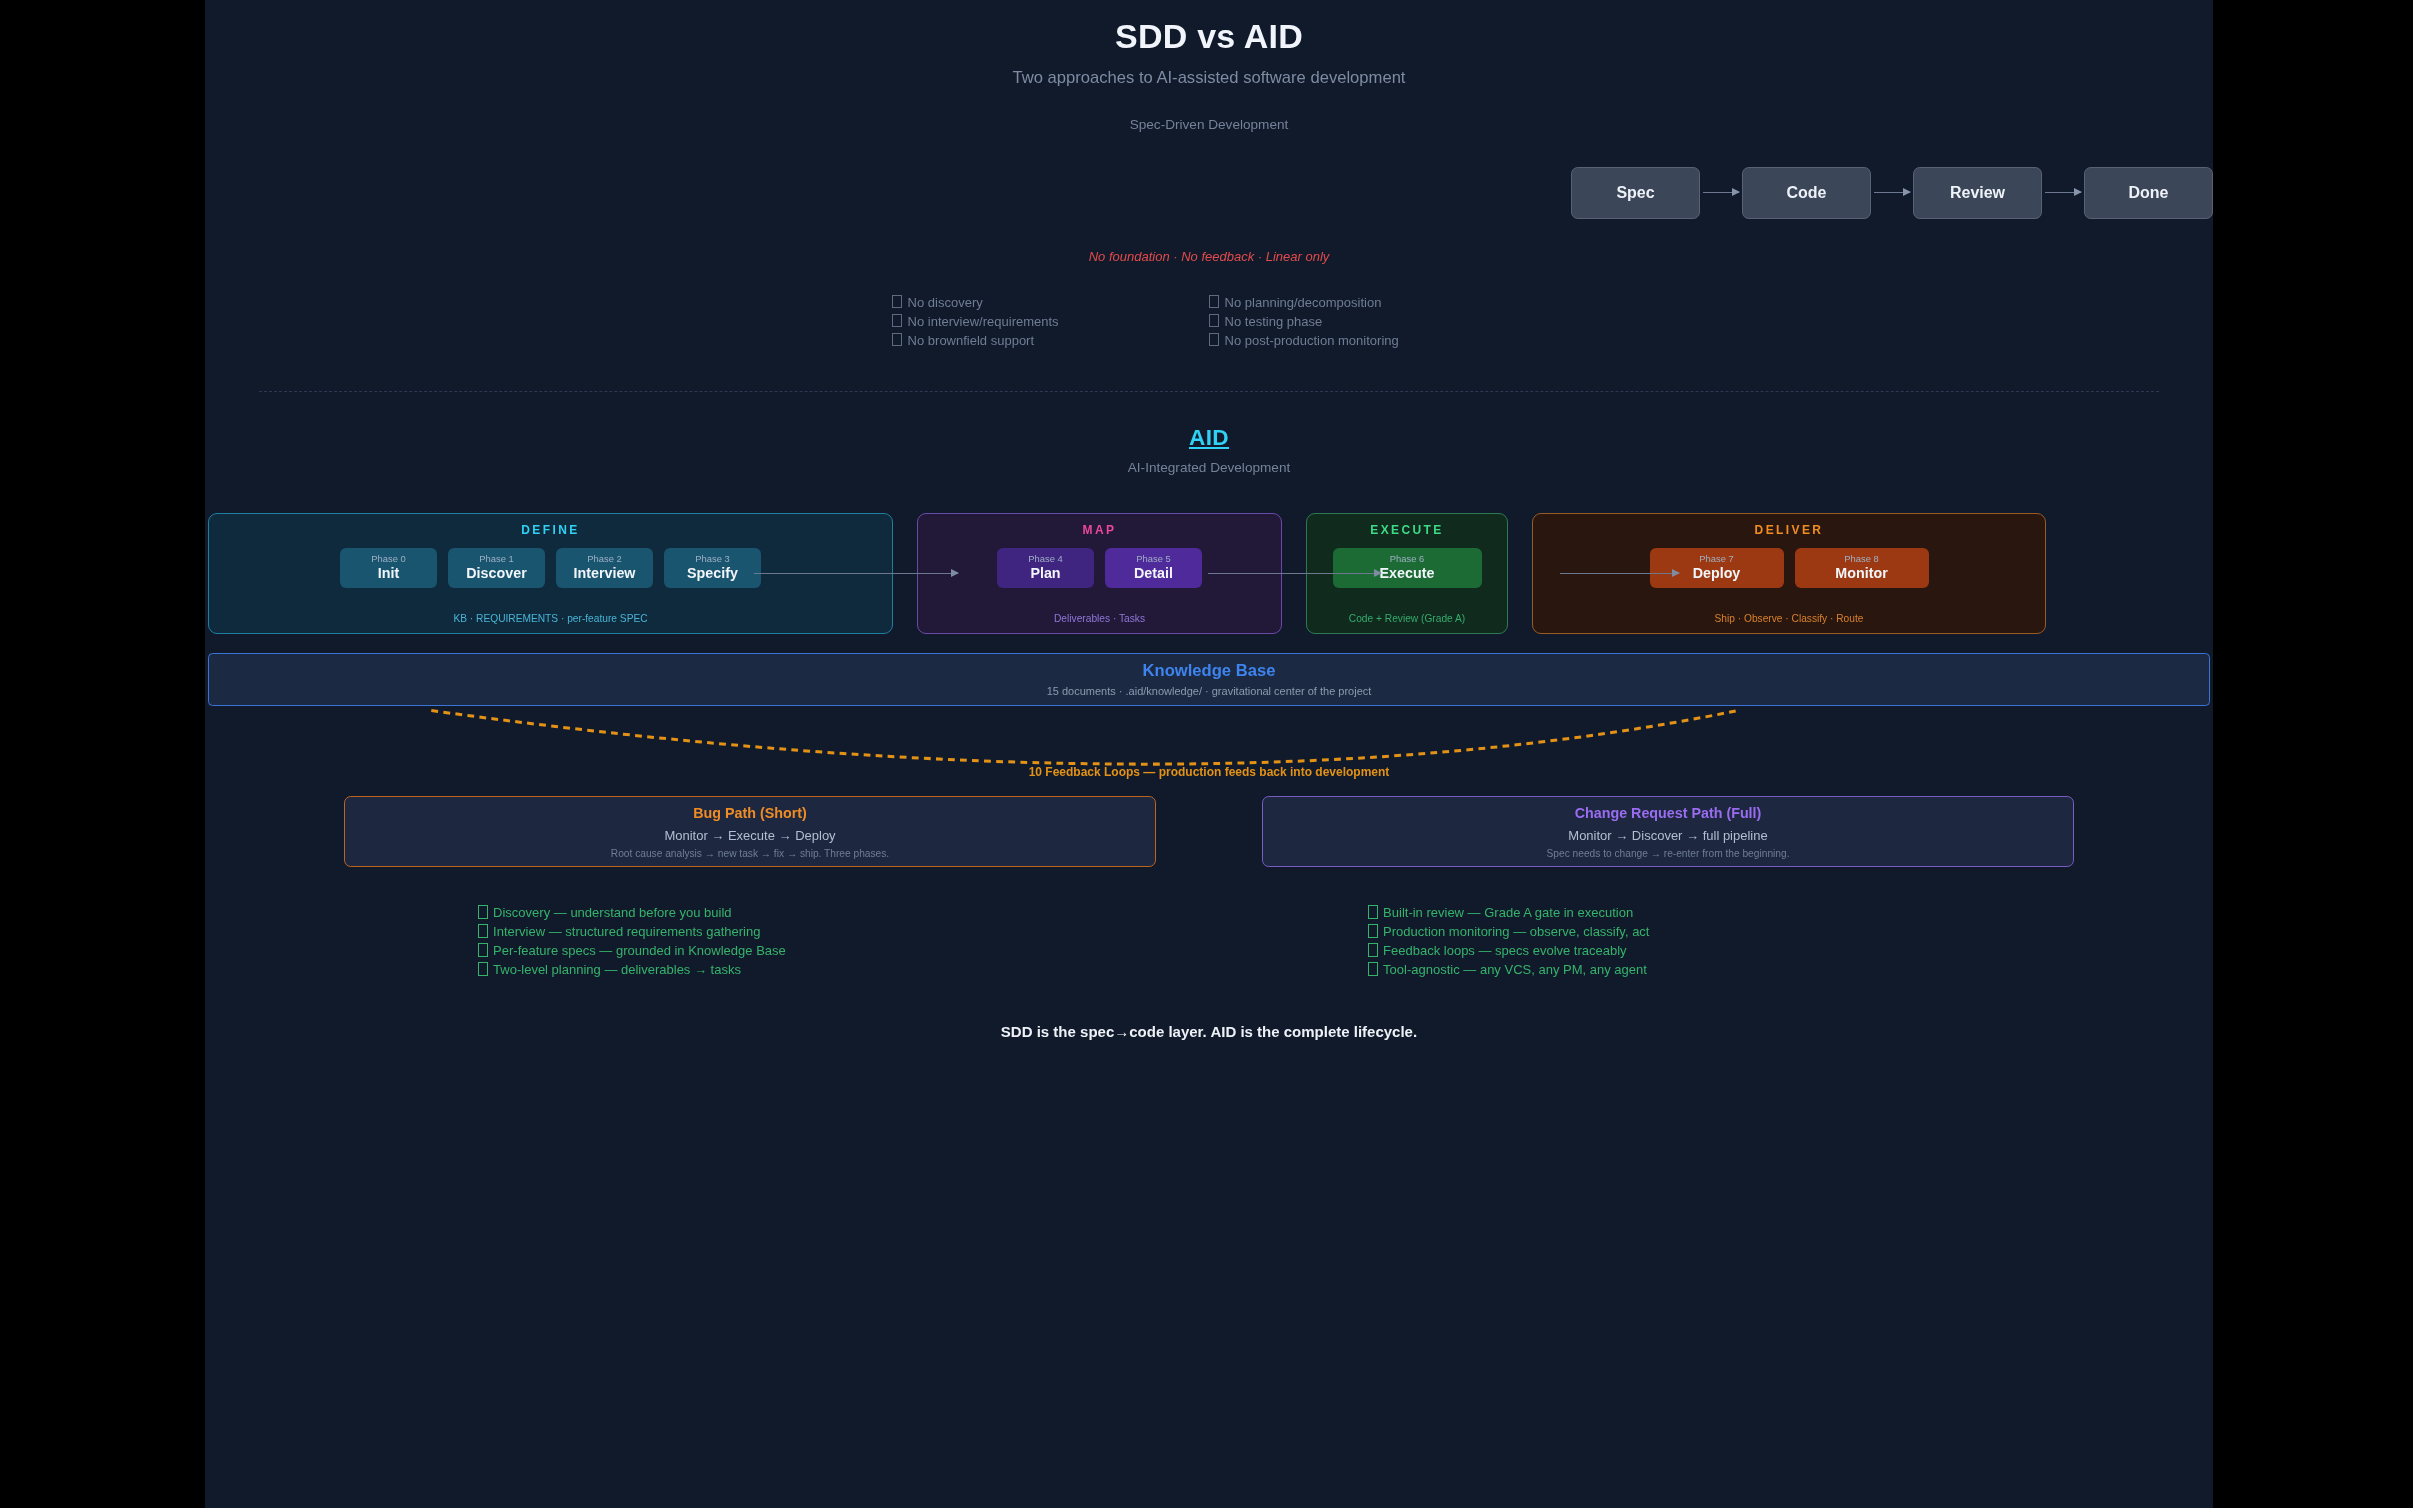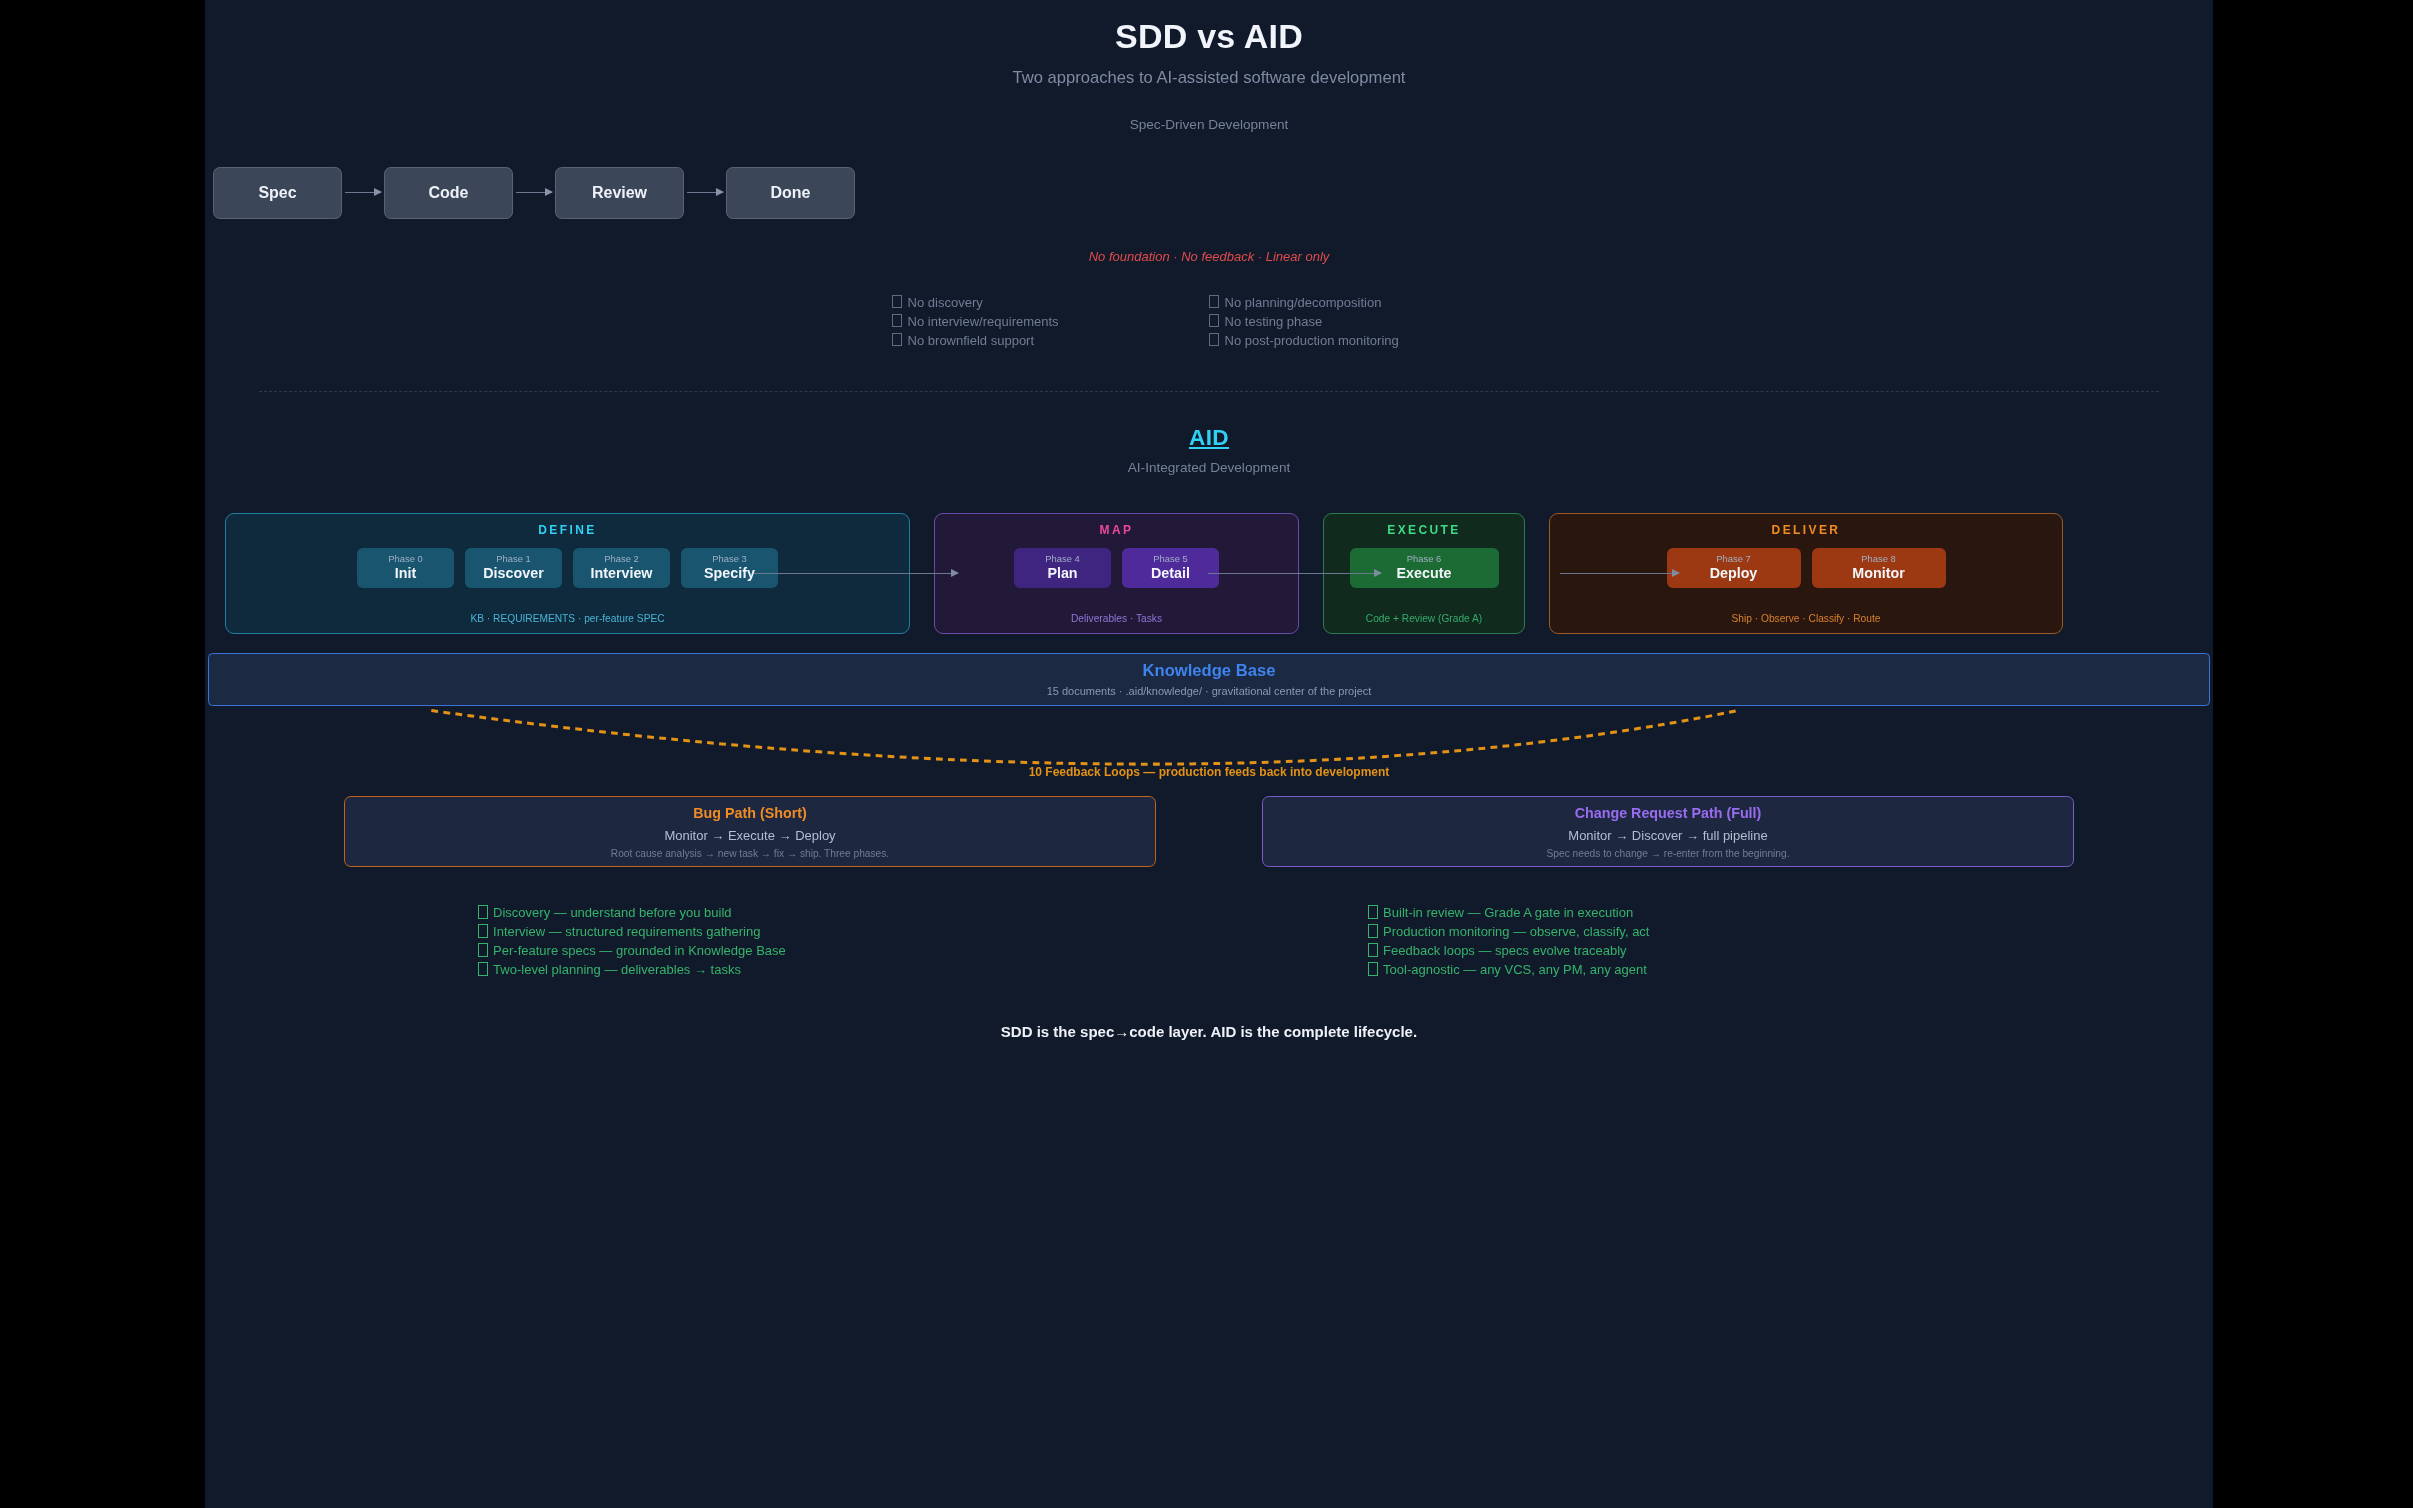--- a/index.html
+++ b/index.html
@@ -55,23 +55,22 @@
     text-align: center;
     color: #74829a;
     font-size: 13.6px;
     margin-top: 9px;
   }
 
   
   .sdd-flow {
     display: flex;
     align-items: center;
-    justify-content: flex-start;
+    justify-content: flex-end;
     margin-top: 35px;
-    margin-left: 8px;
   }
   .sdd-box {
     width: 127px;
     height: 50px;
     background: #3c4659;
     border: 0.8px solid #586274;
     border-radius: 6.8px;
     display: flex;
     align-items: center;
     justify-content: center;
@@ -140,21 +139,21 @@
     margin: 41px 54px 0 54px;
   }
 
   
   .pipeline {
     position: relative;
     margin-top: 38px;
     height: 121px;
     display: flex;
     align-items: stretch;
-    padding: 0 20px;
+    padding: 0 3px;
   }
   .stage-group {
     position: relative;
     border-radius: 9px;
     border: 0.8px solid;
     display: flex;
     flex-direction: column;
     align-items: center;
     padding-top: 9.8px;
     box-sizing: border-box;

